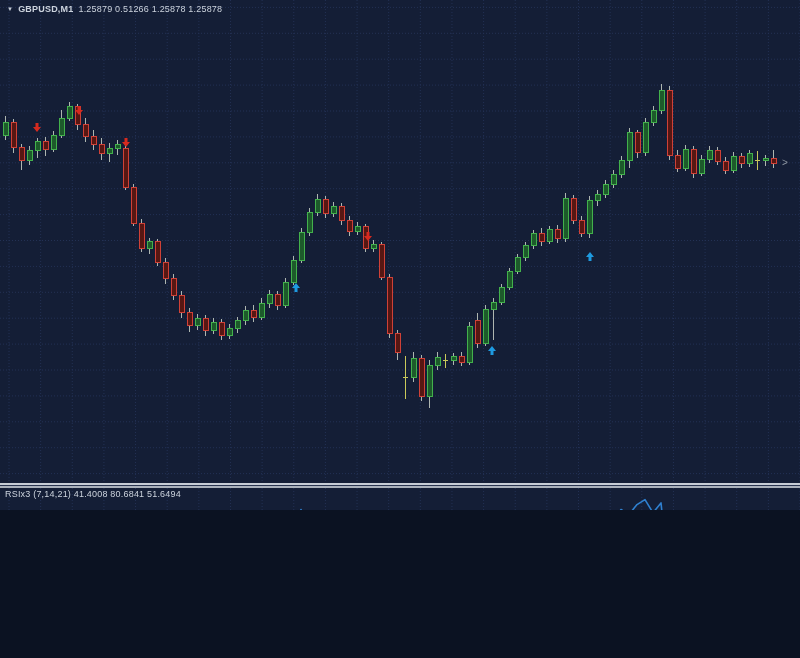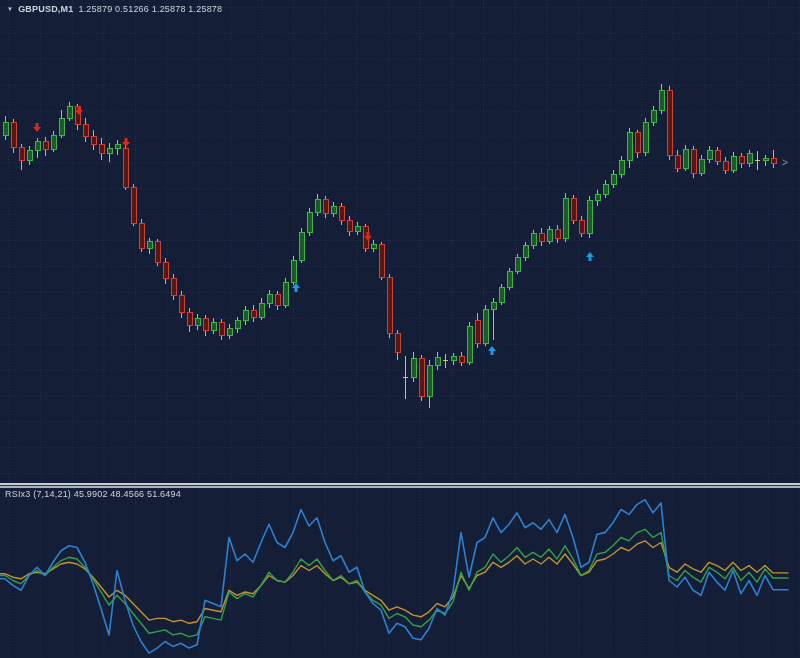--- a/index.html
+++ b/index.html
@@ -1,16 +1,16 @@
 <!DOCTYPE html>
 <html><head>
 <meta charset="utf-8">
 <style>
   html,body{margin:0;padding:0;background:#0b1222;}
-  .window{position:relative;width:800px;height:658px;overflow:hidden;
+  .window{position:relative;width:800px;height:510px;overflow:hidden;
           font-family:"Liberation Sans",sans-serif;}
   svg{display:block;position:absolute;left:0;}
   #main-chart{top:0;}
   #rsi-chart{top:488px;}
   .splitter{position:absolute;left:0;top:483px;width:800px;height:5px;
             background:linear-gradient(#c6ccd5 0 2px,#2a3550 2px 3px,#aab1bc 3px 5px);
             cursor:row-resize;}
   .corner-label{position:absolute;z-index:5;font-size:9px;letter-spacing:.2px;
                 color:#ccd3dd;white-space:nowrap;}
   #title-line{left:7px;top:4px;display:flex;align-items:center;gap:5px;}
@@ -509,14 +509,14 @@
         <line x1="705.0799999999998" y1="0" x2="705.0799999999998" y2="170"></line>
         <line x1="736.7199999999998" y1="0" x2="736.7199999999998" y2="170"></line>
         <line x1="768.3599999999998" y1="0" x2="768.3599999999998" y2="170"></line>
         <line x1="799.9999999999998" y1="0" x2="799.9999999999998" y2="170"></line>
       </g>
       <polyline points="0,85.8 5,85.8 13,89.2 21,90.8 29,85.8 37,84.2 45,85.8 53,80.9 61,76.0 69,74.3 77,76.0 85,80.9 93,89.2 101,99.0 109,109.0 117,102.3 125,107.3 133,115.5 141,123.8 149,132.1 157,130.4 165,130.4 173,133.7 181,132.1 189,135.3 197,133.7 205,120.5 213,122.2 221,123.8 229,102.3 237,107.3 245,104.0 253,105.7 261,97.4 269,87.5 277,92.5 285,94.1 293,87.5 301,77.6 309,82.5 317,77.6 325,85.8 333,92.5 341,89.2 349,95.8 357,94.1 365,102.3 373,107.3 381,112.3 389,122.2 397,118.8 405,122.2 413,127.1 421,128.8 429,123.8 437,115.5 445,118.8 453,109.0 461,87.5 469,100.7 477,87.5 485,84.2 493,74.3 501,79.3 509,74.3 517,67.7 525,76.0 533,71.0 541,76.0 549,69.3 557,76.0 565,66.0 573,76.0 581,87.5 589,84.2 597,72.7 605,71.0 613,66.0 621,59.5 629,62.8 637,56.2 645,52.8 653,59.5 661,54.5 669,79.3 677,84.2 685,76.0 693,80.9 701,84.2 709,74.3 717,77.6 725,82.5 733,74.3 741,82.5 749,77.6 757,84.2 765,77.6 773,84.9 788,84.9" fill="none" stroke="#c3932e" stroke-width="1.4" stroke-linejoin="round" stroke-linecap="round"></polyline>
       <polyline points="0,87.5 5,87.5 13,92.5 21,95.8 29,87.5 37,82.5 45,87.5 53,79.3 61,72.7 69,69.3 77,71.0 85,79.3 93,90.8 101,104.0 109,117.2 117,107.3 125,115.5 133,125.5 141,135.3 149,145.3 157,143.6 165,141.9 173,146.9 181,145.3 189,148.6 197,146.9 205,128.8 213,130.4 221,132.1 229,104.0 237,110.6 245,105.7 253,109.0 261,97.4 269,84.2 277,92.5 285,94.1 293,84.2 301,71.0 309,77.6 317,71.0 325,82.5 333,92.5 341,87.5 349,95.8 357,92.5 365,104.0 373,112.3 381,117.2 389,130.4 397,125.5 405,128.8 413,137.0 421,138.7 429,132.1 437,122.2 445,125.5 453,113.9 461,84.2 469,102.3 477,84.2 485,79.3 493,66.0 501,74.3 509,67.7 517,59.5 525,69.3 533,64.4 541,69.3 549,61.1 557,71.0 565,57.8 573,71.0 581,87.5 589,82.5 597,66.0 605,64.4 613,57.8 621,49.5 629,52.8 637,44.6 645,41.3 653,49.5 661,44.6 669,87.5 677,92.5 685,82.5 693,89.2 701,94.1 709,79.3 717,84.2 725,90.8 733,79.3 741,92.5 749,84.2 757,94.1 765,80.9 773,90.0 788,90.0" fill="none" stroke="#33a04a" stroke-width="1.4" stroke-linejoin="round" stroke-linecap="round"></polyline>
       <polyline points="0,90.8 5,90.8 13,97.4 21,102.3 29,87.5 37,79.3 45,87.5 53,74.3 61,62.8 69,57.8 77,59.5 85,74.3 93,95.8 101,120.5 109,146.9 117,82.5 125,112.3 133,137.0 141,153.5 149,165.1 157,160.1 165,153.5 173,158.4 181,155.2 189,160.1 197,156.8 205,112.3 213,115.5 221,118.8 229,49.5 237,72.7 245,66.0 253,74.3 261,54.5 269,36.3 277,54.5 285,59.5 293,44.6 301,21.5 309,38.0 317,29.8 325,54.5 333,72.7 341,67.7 349,84.2 357,79.3 365,104.0 373,115.5 381,122.2 389,145.3 397,135.3 405,138.7 413,150.2 421,151.8 429,140.3 437,120.5 445,127.1 453,104.0 461,44.6 469,89.2 477,54.5 485,49.5 493,29.8 501,44.6 509,36.3 517,24.8 525,39.7 533,34.7 541,41.3 549,31.4 557,44.6 565,26.4 573,49.5 581,79.3 589,74.3 597,46.3 605,44.6 613,34.7 621,21.5 629,26.4 637,16.6 645,11.6 653,24.8 661,14.9 669,92.5 677,99.0 685,89.2 693,102.3 701,107.3 709,84.2 717,94.1 725,102.3 733,82.5 741,105.7 749,92.5 757,107.3 765,87.5 773,101.7 788,101.7" fill="none" stroke="#2f80d0" stroke-width="1.6" stroke-linejoin="round" stroke-linecap="round"></polyline>
     </svg>
 
-  <div id="rsi-label" class="corner-label">RSIx3 (7,14,21) 45.9902 48.4566 51.6494</div>
+  <div id="rsi-label" class="corner-label">RSIx3 (7,14,21) 41.4008 80.6841 51.6494</div>
 </div>
 
 </body></html>

